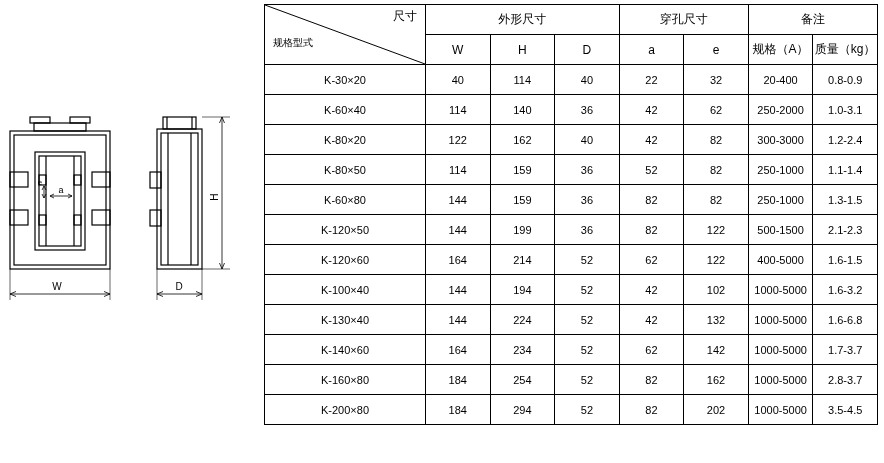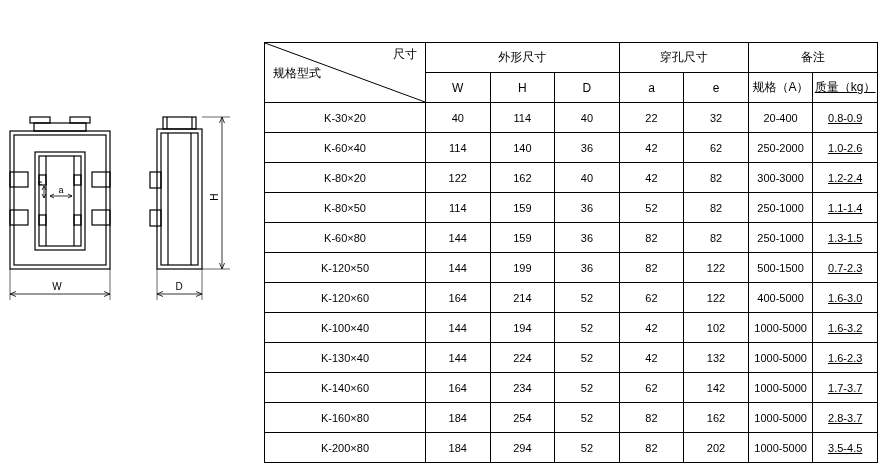--- a/index.html
+++ b/index.html
@@ -36,21 +36,20 @@
   .table-wrap {
     position: absolute;
     left: 264px;
     top: 4px;
     width: 616px;
   }
   table.spec {
     border-collapse: collapse;
     width: 614px;
     table-layout: fixed;
-    margin-top: 38px;
   }
   table.spec td, table.spec th {
     border: 1px solid #000000;
     text-align: center;
     vertical-align: middle;
     font-size: 11px;
     font-weight: normal;
     height: 29px;
     padding: 0;
     font-family: "Liberation Sans", sans-serif;
@@ -71,30 +70,30 @@
   }
   .corner .lbl-dim {
     position: absolute;
     right: 8px;
     top: 3px;
     font-size: 12px;
   }
   .corner .lbl-model {
     position: absolute;
     left: 8px;
-    bottom: 20px;
-    font-size: 12px;
+    bottom: 14px;
+    font-size: 10px;
   }
   .col-w { width: 51px; }
   .col-h { width: 51px; }
   .col-d { width: 49px; }
   .col-a { width: 47px; }
   .col-e { width: 48px; }
   .col-spec { width: 112px; }
-  .col-mass { width: 96px; text-decoration: underline; }
+  .col-mass { width: 96px; }
   .col-model { width: 160px; }
 </style>
 </head>
 <body>
 
 <div class="page">
 
   <div class="drawings">
     <svg width="264" height="463" viewBox="0 0 264 463">
       <g fill="none" stroke="#000" stroke-width="1.2">
@@ -214,21 +213,21 @@
             <td class="col-mass">0.8-0.9</td>
           </tr>
           <tr>
             <td class="col-model">K-60×40</td>
             <td class="col-w">114</td>
             <td class="col-h">140</td>
             <td class="col-d">36</td>
             <td class="col-a">42</td>
             <td class="col-e">62</td>
             <td class="col-spec">250-2000</td>
-            <td class="col-mass">1.0-2.6</td>
+            <td class="col-mass">1.0-3.1</td>
           </tr>
           <tr>
             <td class="col-model">K-80×20</td>
             <td class="col-w">122</td>
             <td class="col-h">162</td>
             <td class="col-d">40</td>
             <td class="col-a">42</td>
             <td class="col-e">82</td>
             <td class="col-spec">300-3000</td>
             <td class="col-mass">1.2-2.4</td>
@@ -254,51 +253,51 @@
             <td class="col-mass">1.3-1.5</td>
           </tr>
           <tr>
             <td class="col-model">K-120×50</td>
             <td class="col-w">144</td>
             <td class="col-h">199</td>
             <td class="col-d">36</td>
             <td class="col-a">82</td>
             <td class="col-e">122</td>
             <td class="col-spec">500-1500</td>
-            <td class="col-mass">0.7-2.3</td>
+            <td class="col-mass">2.1-2.3</td>
           </tr>
           <tr>
             <td class="col-model">K-120×60</td>
             <td class="col-w">164</td>
             <td class="col-h">214</td>
             <td class="col-d">52</td>
             <td class="col-a">62</td>
             <td class="col-e">122</td>
             <td class="col-spec">400-5000</td>
-            <td class="col-mass">1.6-3.0</td>
+            <td class="col-mass">1.6-1.5</td>
           </tr>
           <tr>
             <td class="col-model">K-100×40</td>
             <td class="col-w">144</td>
             <td class="col-h">194</td>
             <td class="col-d">52</td>
             <td class="col-a">42</td>
             <td class="col-e">102</td>
             <td class="col-spec">1000-5000</td>
             <td class="col-mass">1.6-3.2</td>
           </tr>
           <tr>
             <td class="col-model">K-130×40</td>
             <td class="col-w">144</td>
             <td class="col-h">224</td>
             <td class="col-d">52</td>
             <td class="col-a">42</td>
             <td class="col-e">132</td>
             <td class="col-spec">1000-5000</td>
-            <td class="col-mass">1.6-2.3</td>
+            <td class="col-mass">1.6-6.8</td>
           </tr>
           <tr>
             <td class="col-model">K-140×60</td>
             <td class="col-w">164</td>
             <td class="col-h">234</td>
             <td class="col-d">52</td>
             <td class="col-a">62</td>
             <td class="col-e">142</td>
             <td class="col-spec">1000-5000</td>
             <td class="col-mass">1.7-3.7</td>

